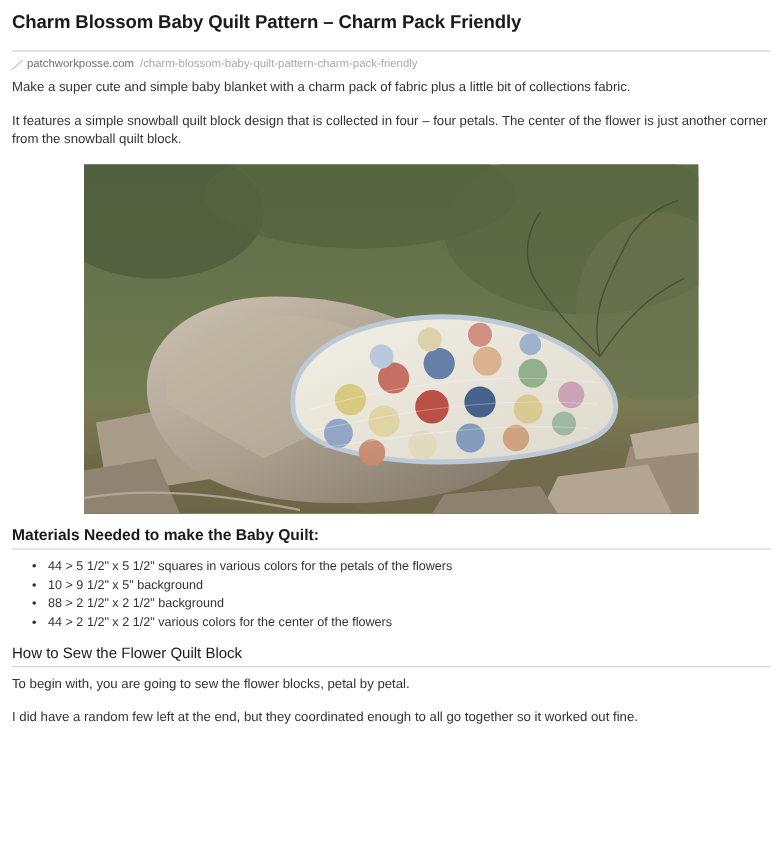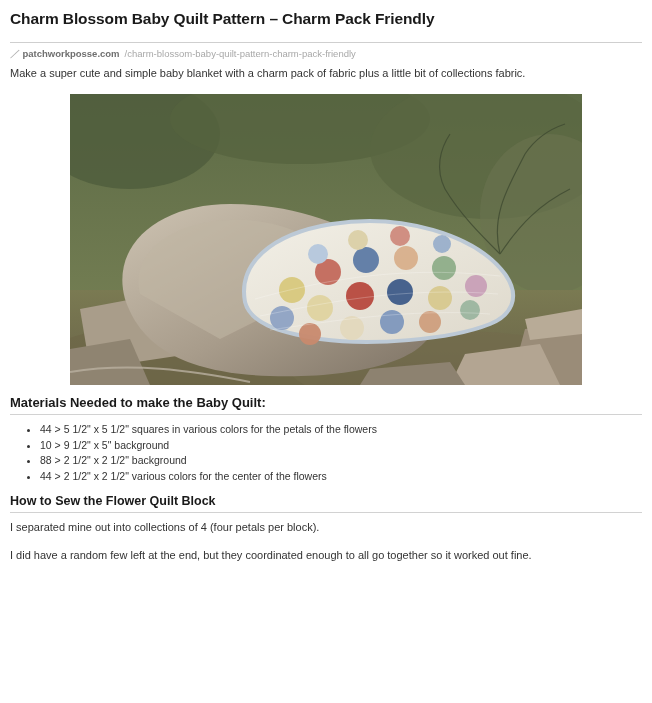--- a/index.html
+++ b/index.html
@@ -41,21 +41,21 @@
     padding-left: 2px;
   }
   .url-icon {
     color: #b0b0b0;
     font-size: 9px;
     transform: rotate(20deg);
     display: inline-block;
   }
   .url-domain {
     color: #6f6f6f;
-    font-weight: bold;
+    font-weight: normal;
   }
   .url-path {
     color: #a8a8a8;
     text-align: center;
   }
   p.body-text {
     font-size: 11px;
     line-height: 15px;
     color: #333333;
     margin: 0 0 13px 0;
@@ -80,21 +80,21 @@
     color: #1a1a1a;
     margin: 2px 0 4px 0;
   }
   .h2-rule {
     border: 0;
     border-top: 1px solid #d2d2d2;
     margin: 0 0 7px 0;
   }
   .h3 {
     font-size: 12.5px;
-    font-weight: bold;
+    font-weight: normal;
     color: #1a1a1a;
     margin: 2px 0 4px 0;
   }
   ul.materials {
     margin: 0 0 11px 0;
     padding-left: 30px;
   }
   ul.materials li {
     font-size: 10.5px;
     line-height: 14.5px;
@@ -111,20 +111,21 @@
   <h1 class="title">Charm Blossom Baby Quilt Pattern – Charm Pack Friendly</h1>
   <hr class="title-rule">
 
   <div class="url-line">
     <span class="url-icon">╱</span>
     <span class="url-domain">patchworkposse.com</span>
       <span class="url-path">/charm-blossom-baby-quilt-pattern-charm-pack-friendly</span>
   </div>
 
   <p class="body-text">Make a super cute and simple baby blanket with a charm pack of fabric plus a little bit of collections fabric.</p>
+  <p class="body-text">It features a simple snowball quilt block design that is collected in four – four petals. The center of the flower is just another corner from the snowball quilt block.</p>
 
   <div class="hero-wrap">
     <svg class="hero" viewBox="0 0 512 291" preserveAspectRatio="none">
       <defs>
         <linearGradient id="sky" x1="0" y1="0" x2="0" y2="1">
           <stop offset="0%" stop-color="#5d6b46"></stop>
           <stop offset="100%" stop-color="#7b8457"></stop>
         </linearGradient>
         <linearGradient id="rockg" x1="0" y1="0" x2="1" y2="1">
           <stop offset="0%" stop-color="#cdc3b2"></stop>
@@ -215,16 +216,16 @@
     <li>44 &gt; 5 1/2" x 5 1/2" squares in various colors for the petals of the flowers</li>
     <li>10 &gt; 9 1/2" x 5" background</li>
     <li>88 &gt; 2 1/2" x 2 1/2" background</li>
     <li>44 &gt; 2 1/2" x 2 1/2" various colors for the center of the flowers</li>
   </ul>
 
 
   <h2 class="h3">How to Sew the Flower Quilt Block</h2>
   <hr class="h2-rule">
 
-  <p class="body-text">I separated mine out into collections of 4 (four petals per block).</p>
+  <p class="body-text">To begin with, you are going to sew the flower blocks, petal by petal.</p>
   <p class="body-text">I did have a random few left at the end, but they coordinated enough to all go together so it worked out fine.</p>
 
 </div>
 
 </body></html>

